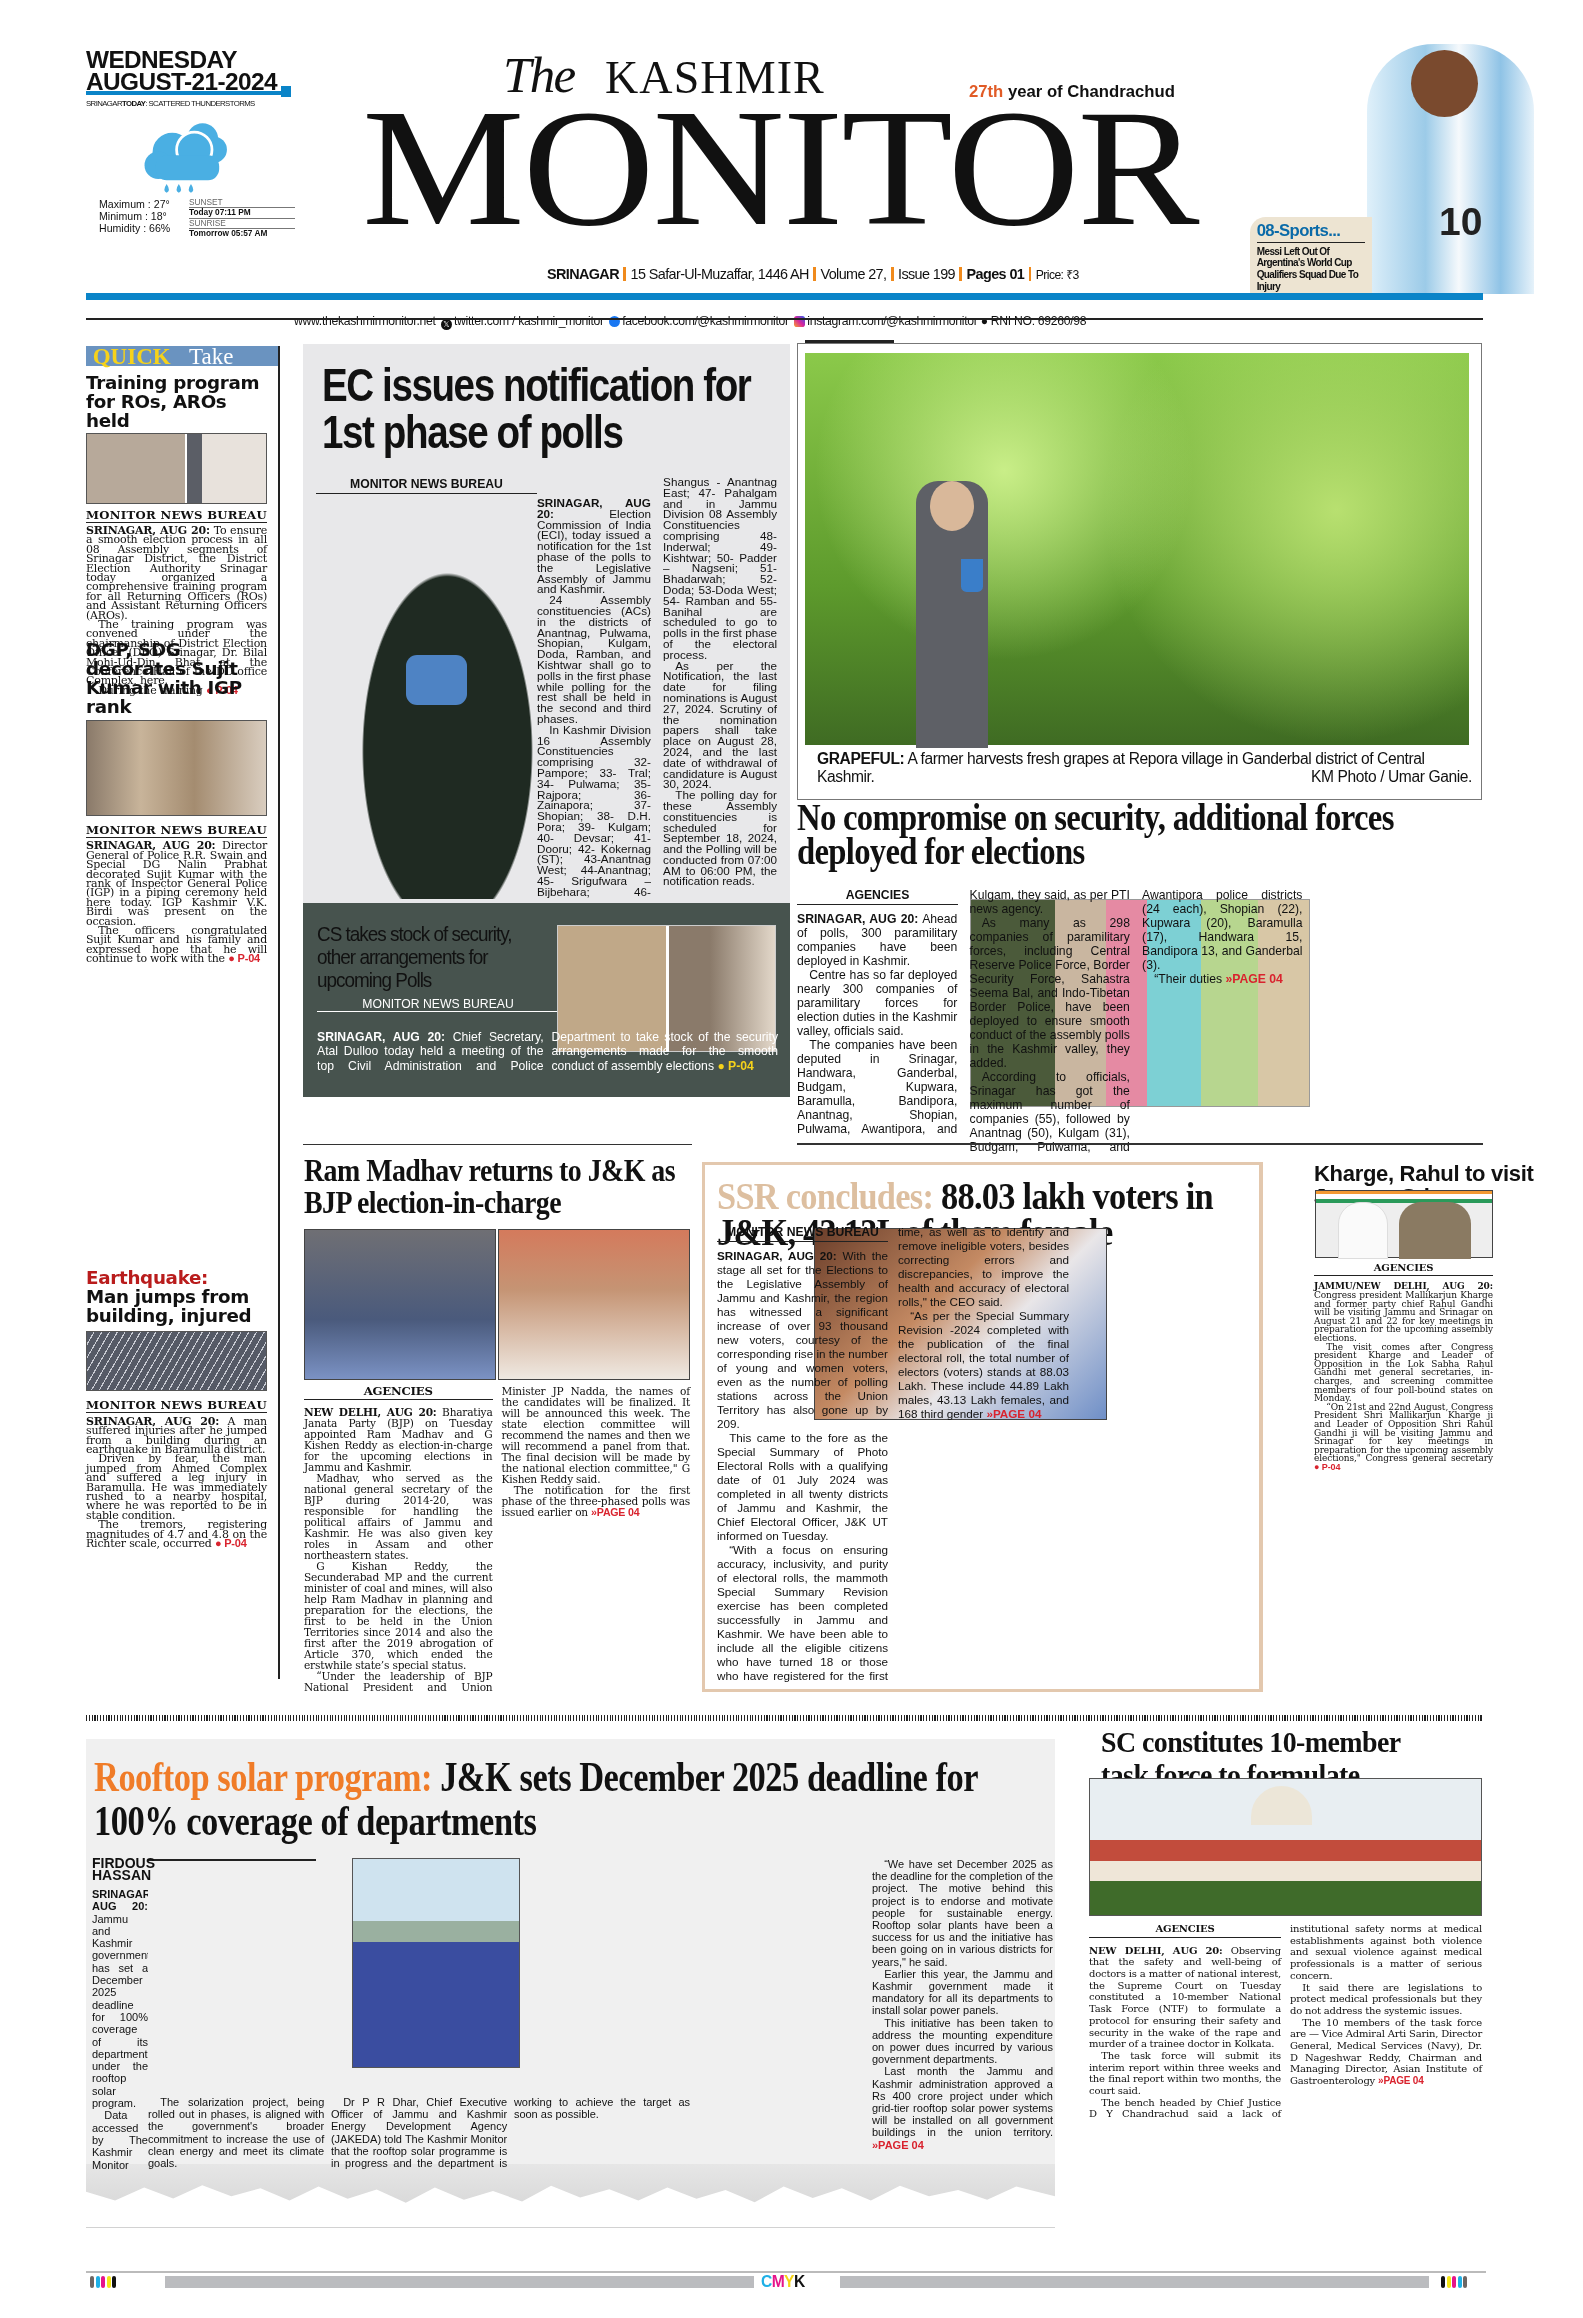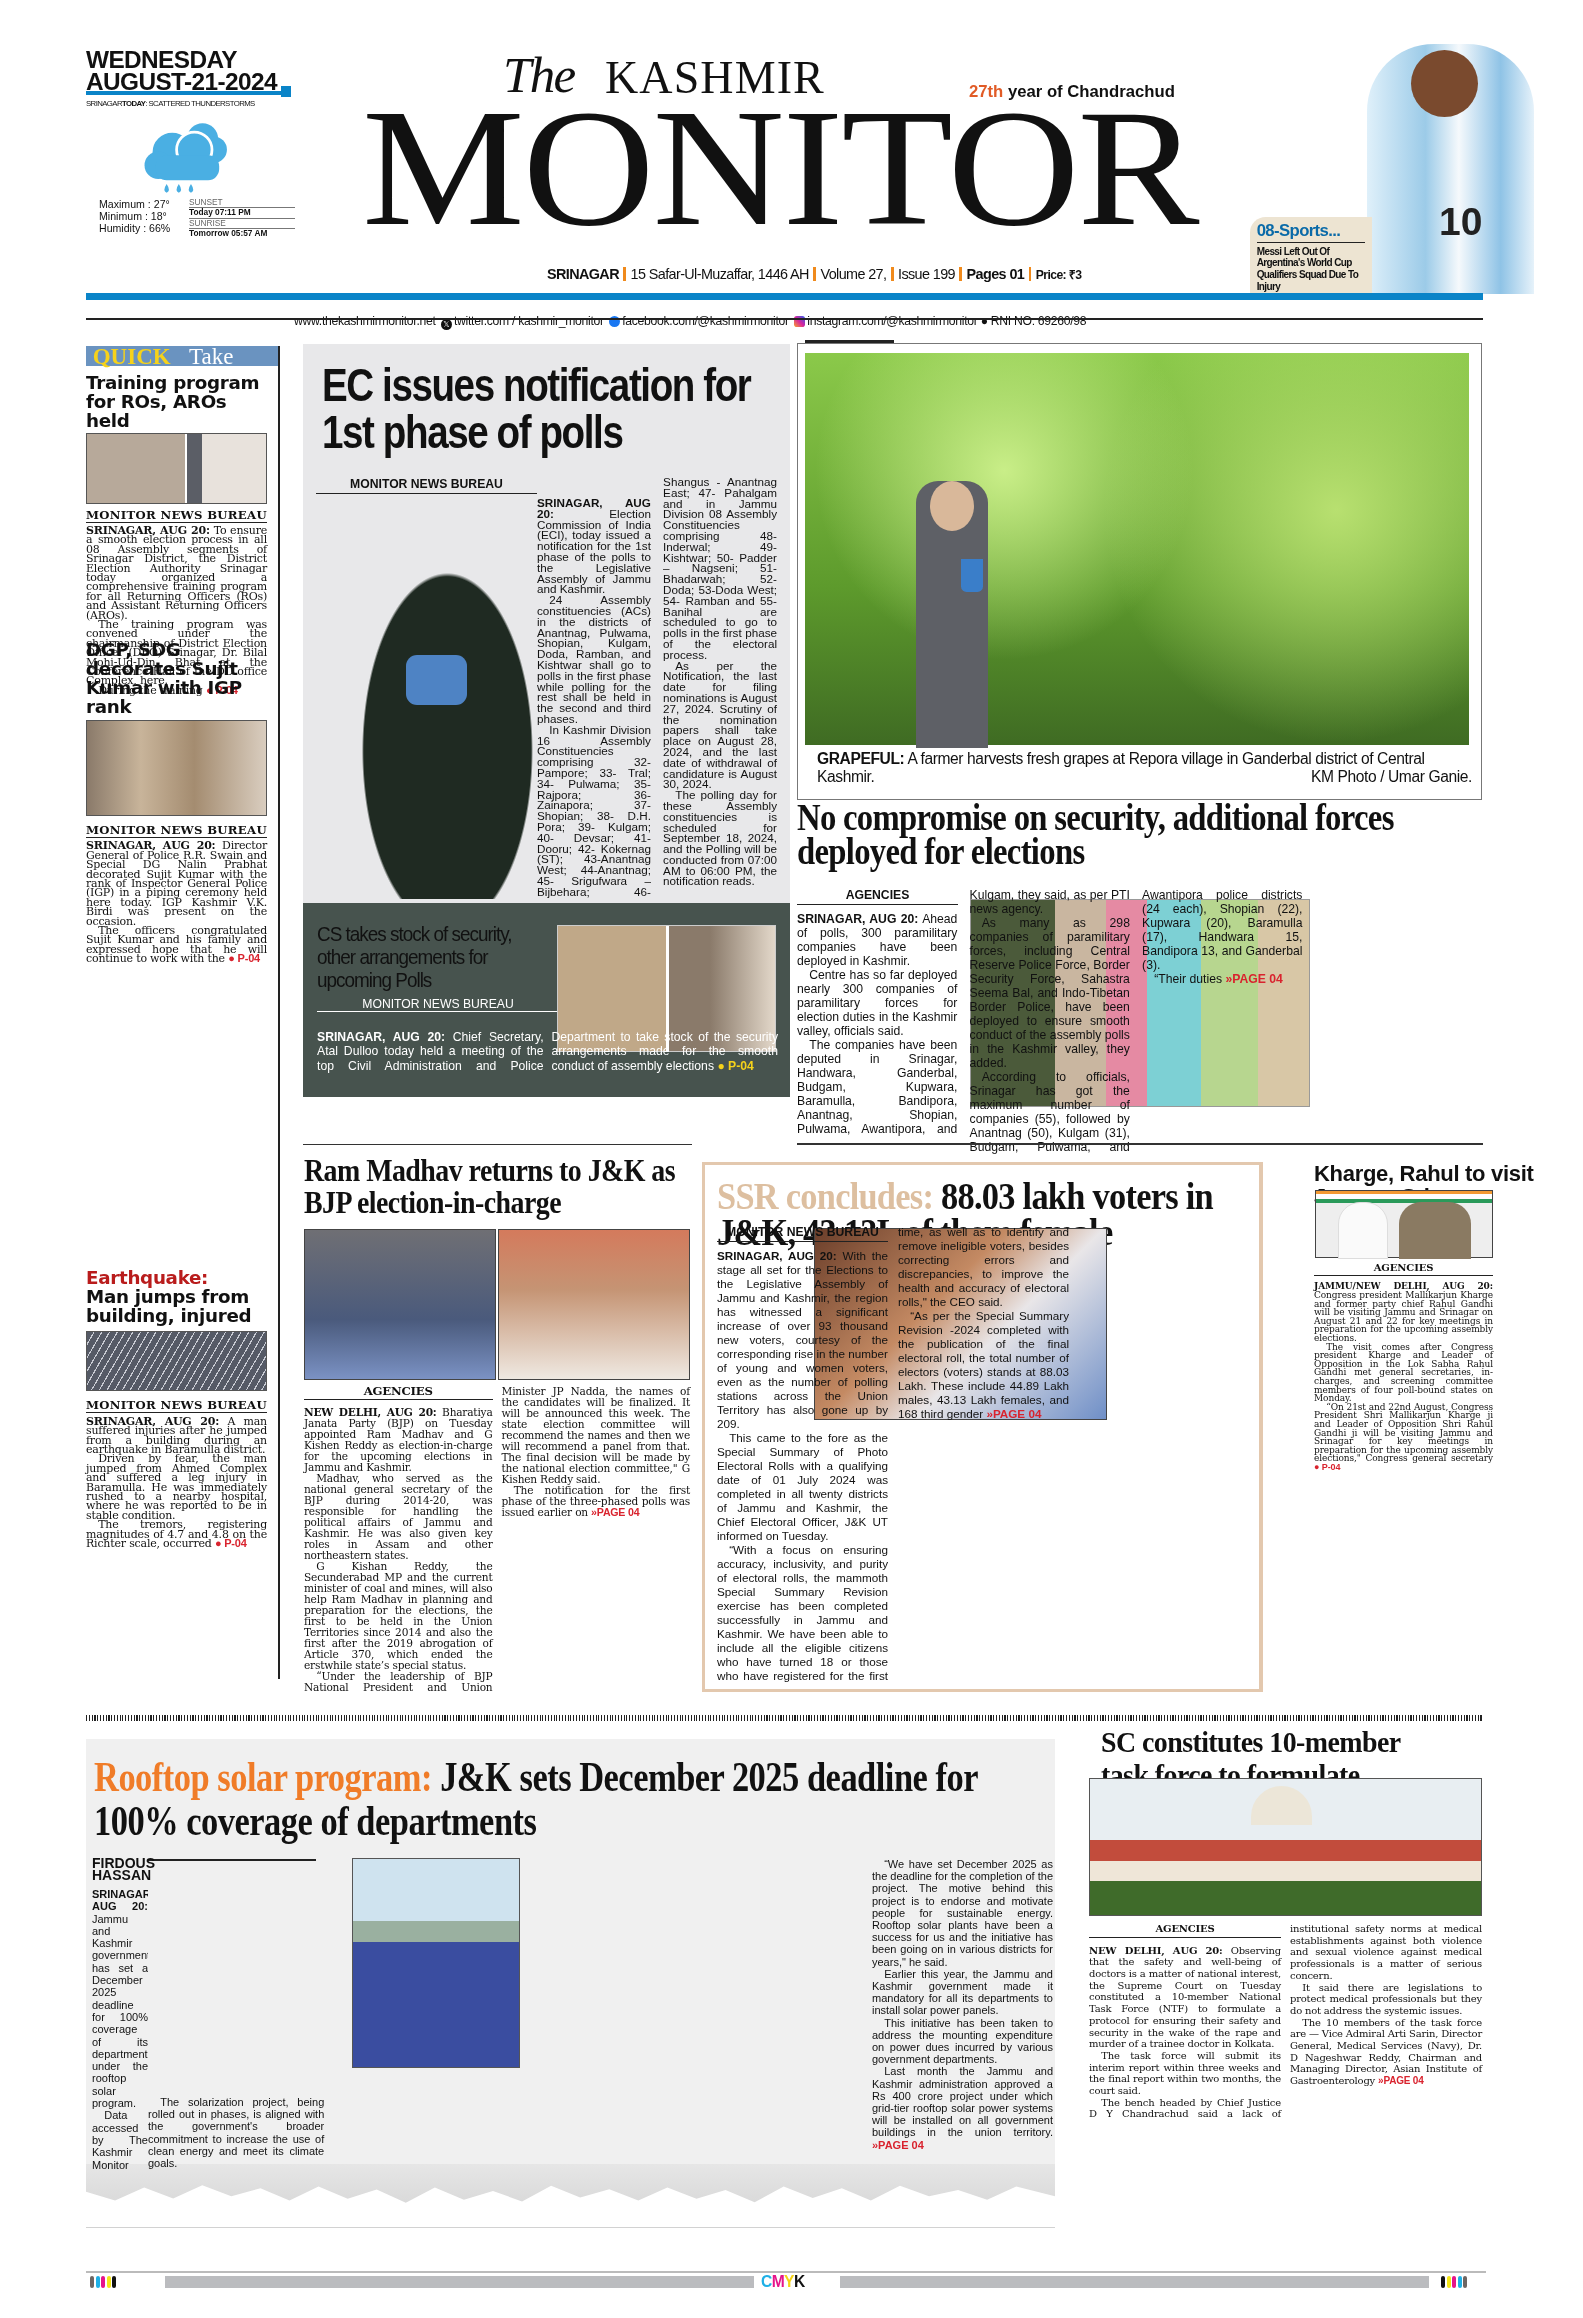--- a/index.html
+++ b/index.html
@@ -25,21 +25,21 @@
 #stats{left:99px;top:198px;font:10.6px "Liberation Sans",sans-serif;line-height:12.2px}
 #sunbox{left:189px;top:198px;width:106px;font:8.3px "Liberation Sans",sans-serif}
 #sunbox div{border-bottom:1.1px solid #777;line-height:9.4px}
 #the{left:503px;top:46px;font:italic 51px "Liberation Serif",serif;letter-spacing:-1.7px}
 #kashmir{left:605px;top:51px;font:46px "Liberation Serif",serif;letter-spacing:1.1px}
 #pub{left:969px;top:82px;font:bold 16.7px "Liberation Sans",sans-serif}
 #pub b{color:#e15b26}
 #monitor{left:362px;top:93px;font:183px "Liberation Serif",serif;letter-spacing:-2.2px;line-height:161px;transform:scaleY(0.92);transform-origin:top left}
 #meta{left:547px;top:266px;font:bold 14.4px "Liberation Sans",sans-serif;letter-spacing:-0.6px;white-space:nowrap}
 #meta .sep{display:inline-block;width:2.8px;height:14.4px;background:#f08a1c;margin:0 4.4px;vertical-align:-2.2px}
-#meta .price{font-weight:bold;font-size:12.2px}
+#meta .price{font-weight:normal;font-size:12.2px}
 #blue-rule{left:86px;top:293px;width:1397px;height:6.7px;background:#0a84c8}
 #links{left:294px;top:314px;font:12.2px "Liberation Sans",sans-serif;white-space:nowrap;letter-spacing:-0.3px}
 #links .ic{display:inline-block;width:11px;height:11px;border-radius:50%;vertical-align:-2.2px;margin:0 2.2px}
 #black-rule{left:86px;top:318px;width:1397px;height:1.7px;background:#222}
 #sports-photo{left:1367px;top:44px;width:167px;height:250px;background:linear-gradient(90deg,#dff0fa 0%,#9ccbe8 35%,#f5f9fc 55%,#8fc3e6 80%,#e6f2fa 100%);border-radius:67px 67px 0 0}
 #sports-head{left:1364px;top:49px;width:67px;height:67px;border-radius:50%;background:#7a4a2e;left:1411px;top:50px}
 #sports-no{left:1439px;top:200px;font:bold 39px "Liberation Sans",sans-serif;color:#222}
 #sports-box{left:1250px;top:217px;width:122px;height:82px;background:#ede4d2;border-radius:15.6px 0 0 0;padding:4.4px 6.7px}
 #sports-label{font:bold 16.7px "Liberation Sans",sans-serif;color:#0a6aa8;border-bottom:1.1px solid #222;padding-bottom:1.1px;letter-spacing:-0.6px}
 #sports-text{font:bold 10px "Liberation Sans",sans-serif;line-height:11.7px;letter-spacing:-0.6px;margin-top:2.2px}
@@ -293,20 +293,21 @@
   <div class="body cond" style="position:absolute;left:-58px;top:-5.6px;width:56px"></div>
 </div>
 <div class="abs body cond" style="left:92px;top:1857px;width:58px;font-size:14px;line-height:12.2px;text-align:center;font-weight:bold">FIRDOUS HASSAN</div>
 <div class="abs body cond" style="left:92px;top:1888px;width:56px;font-size:11px;line-height:12.3px;height:281px;overflow:hidden">
   <p class="first"><b>SRINAGAR, AUG 20:</b> <span>Jammu and Kashmir government has set a December 2025 deadline for 100% coverage of its departments under the rooftop solar program.</span></p>
   <p>Data accessed by The Kashmir Monitor revealed that 3,850 government departments have already been brought under solar power initiatives till now.</p>
 
 </div>
 <div class="abs body cond cols" style="left:148px;top:2096px;width:908px;height:78px;column-count:5;font-size:11px;line-height:12.2px;column-gap:6.7px">
   <p>The solarization project, being rolled out in phases, is aligned with the government's broader commitment to increase the use of clean energy and meet its climate goals.</p>
+  <p>Dr P R Dhar, Chief Executive Officer of Jammu and Kashmir Energy Development Agency (JAKEDA) told The Kashmir Monitor that the rooftop solar programme is in progress and the department is working to achieve the target as soon as possible.</p>
 </div>
 <div class="abs body cond" style="left:872px;top:1858px;width:181px;font-size:11px;line-height:12.2px">
   <p>“We have set December 2025 as the deadline for the completion of the project. The motive behind this project is to endorse and motivate people for sustainable energy. Rooftop solar plants have been a success for us and the initiative has been going on in various districts for years," he said.</p>
   <p>Earlier this year, the Jammu and Kashmir government made it mandatory for all its departments to install solar power panels.</p>
   <p>This initiative has been taken to address the mounting expenditure on power dues incurred by various government departments.</p>
   <p><span>Last month the Jammu and Kashmir administration approved a Rs 400 crore project under which grid-tier rooftop solar power systems will be installed on all government buildings in the union territory.</span> <span class="jump">»PAGE 04</span></p>
 </div>
 
 <div class="abs" id="sc-title">SC constitutes 10-member task force to formulate protocol for doctors' safety</div>
 <div class="abs" style="left:1089px;top:1778px;width:393px;height:138px;background:linear-gradient(180deg,#e8eef2 0 45%,#c24c3c 45% 60%,#efe6d8 60% 75%,#3f6b2a 75%);border:0.6px solid #555">

